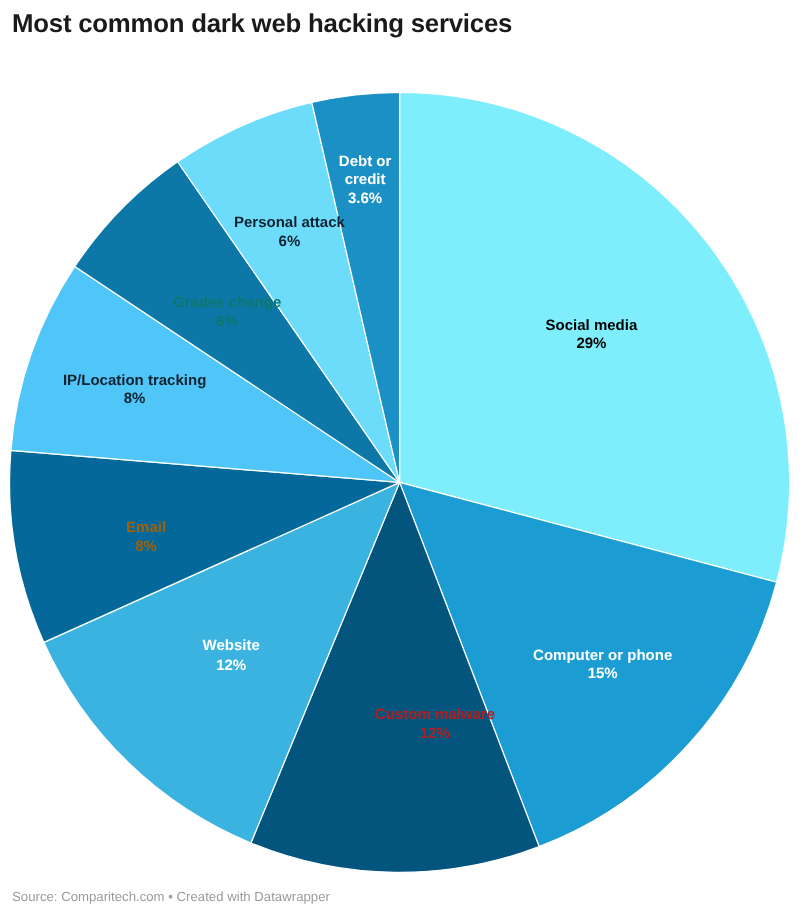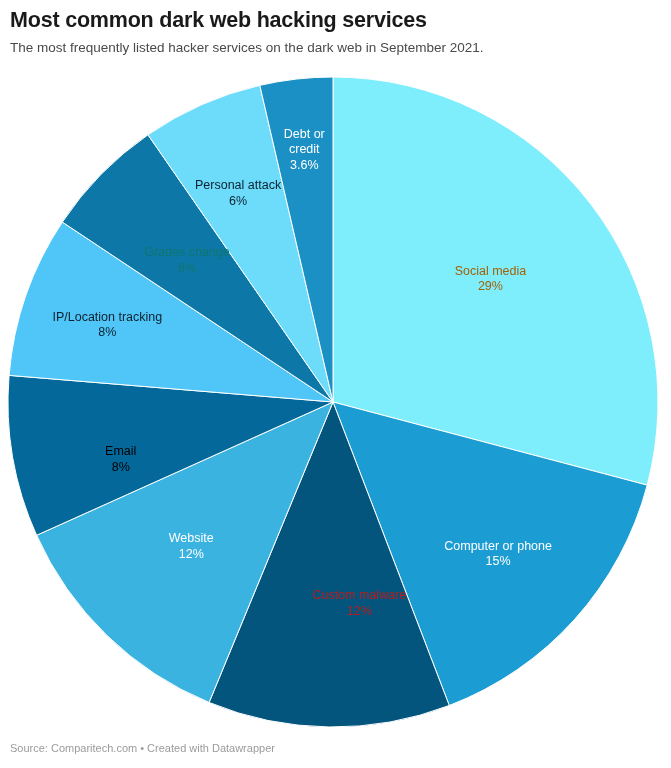--- a/index.html
+++ b/index.html
@@ -63,26 +63,26 @@
   .slice-label {
     position: absolute;
     text-align: center;
     font-size: 12.5px;
     line-height: 1.25;
     pointer-events: none;
     white-space: nowrap;
   }
   .slice-label .lbl-name {
     display: block;
-    font-weight: normal;
+    font-weight: bold;
     font-size: 12.5px;
   }
   .slice-label .lbl-val {
     display: block;
-    font-weight: normal;
+    font-weight: bold;
     font-size: 12.5px;
   }
   .slice-label.multiline .lbl-name {
     white-space: normal;
     max-width: 62px;
     margin: 0 auto;
   }
   .footer {
     position: absolute;
     left: 10px;
@@ -92,55 +92,54 @@
     white-space: nowrap;
   }
 </style>
 </head>
 <body>
 
 <div class="page">
 
   <div class="chart-title">Most common dark web hacking services</div>
 
-  <div class="chart-subtitle">The most frequently listed hacker services on the dark web in September 2021.</div>
 
   <div class="chart-area">
     <div class="pie-wrap">
       <svg class="pie-svg" viewBox="0 0 656 656">
         <g id="pie-slices">
             <path d="M 328 328 L 328.00 3.00 A 325 325 0 0 1 642.19 411.13 Z" fill="#7FEEFC" stroke="#ffffff" stroke-width="1"></path>
             <path d="M 328 328 L 642.19 411.13 A 325 325 0 0 1 444.28 631.49 Z" fill="#1B9DD3" stroke="#ffffff" stroke-width="1"></path>
             <path d="M 328 328 L 444.28 631.49 A 325 325 0 0 1 204.10 628.46 Z" fill="#03557E" stroke="#ffffff" stroke-width="1"></path>
             <path d="M 328 328 L 204.10 628.46 A 325 325 0 0 1 31.60 461.31 Z" fill="#3BB3E0" stroke="#ffffff" stroke-width="1"></path>
             <path d="M 328 328 L 31.60 461.31 A 325 325 0 0 1 4.09 301.38 Z" fill="#04699A" stroke="#ffffff" stroke-width="1"></path>
             <path d="M 328 328 L 4.09 301.38 A 325 325 0 0 1 57.35 148.08 Z" fill="#50C5F7" stroke="#ffffff" stroke-width="1"></path>
             <path d="M 328 328 L 57.35 148.08 A 325 325 0 0 1 142.99 60.80 Z" fill="#0D78A8" stroke="#ffffff" stroke-width="1"></path>
             <path d="M 328 328 L 142.99 60.80 A 325 325 0 0 1 254.82 11.35 Z" fill="#6DDCFB" stroke="#ffffff" stroke-width="1"></path>
             <path d="M 328 328 L 254.82 11.35 A 325 325 0 0 1 328.00 3.00 Z" fill="#1B90C4" stroke="#ffffff" stroke-width="1"></path>
           </g>
       </svg>
       <div id="pie-labels">
-          <div class="slice-label" style="color: #a16207; left: 449.667px; top: 189.583px;">
+          <div class="slice-label" style="color: #000000; left: 449.667px; top: 189.583px;">
             <span class="lbl-name">Social media</span>
             <span class="lbl-val">29%</span>
           </div>
           <div class="slice-label" style="color: rgb(255, 255, 255); left: 439.257px; top: 464.514px;">
             <span class="lbl-name">Computer or phone</span>
             <span class="lbl-val">15%</span>
           </div>
           <div class="slice-label" style="color: #b91c1c; left: 275.458px; top: 513.984px; margin-left: 32px;">
             <span class="lbl-name">Custom malware</span>
             <span class="lbl-val">12%</span>
           </div>
           <div class="slice-label" style="color: rgb(255, 255, 255); left: 163.783px; top: 457.211px; text-align: center;">
             <span class="lbl-name">Website</span>
             <span class="lbl-val">12%</span>
           </div>
-          <div class="slice-label" style="color: #000000; left: 100.104px; top: 370px;">
+          <div class="slice-label" style="color: #a16207; left: 100.104px; top: 358px;">
             <span class="lbl-name">Email</span>
             <span class="lbl-val">8%</span>
           </div>
           <div class="slice-label" style="color: rgb(12, 34, 48); left: 47.4577px; top: 235.713px;">
             <span class="lbl-name">IP/Location tracking</span>
             <span class="lbl-val">8%</span>
           </div>
           <div class="slice-label" style="color: #0f766e; left: 139.176px; top: 171.373px;">
             <span class="lbl-name">Grades change</span>
             <span class="lbl-val">6%</span>

